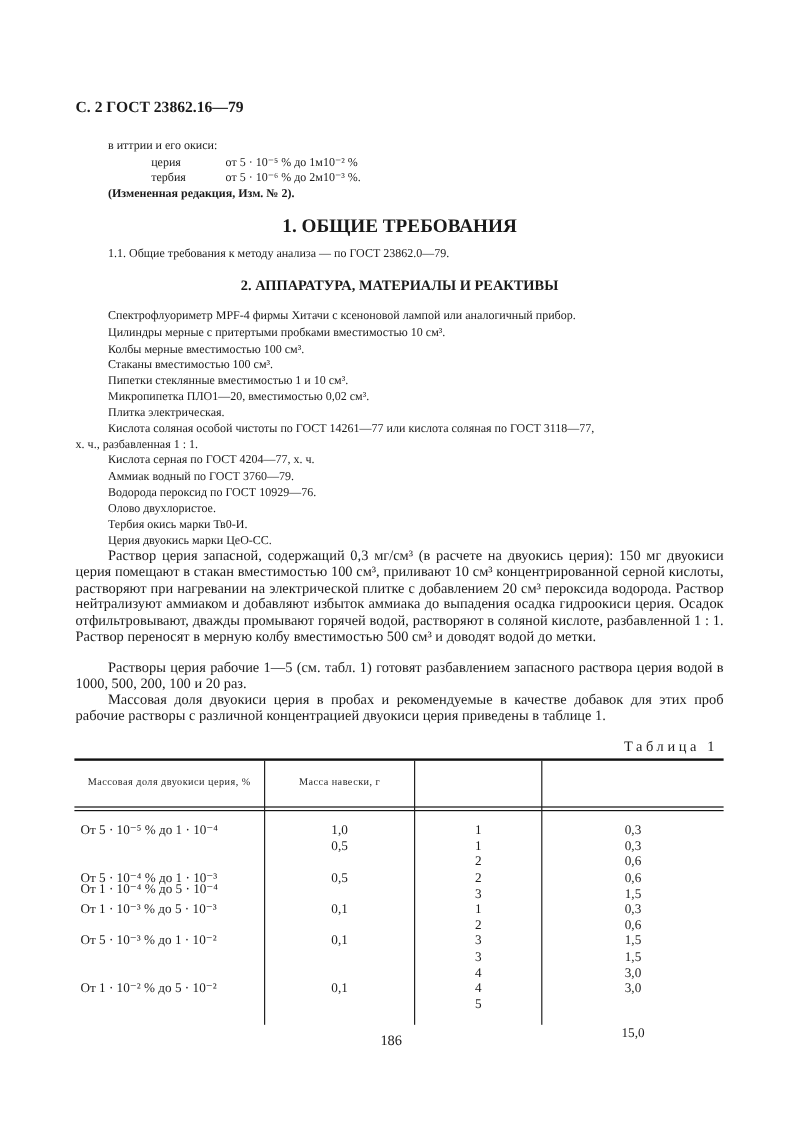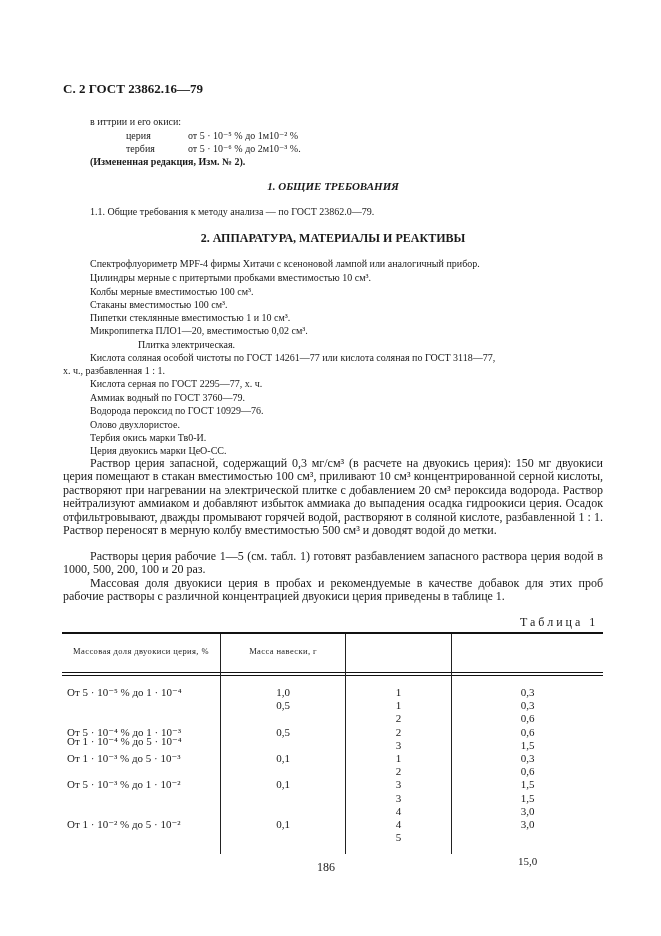--- a/index.html
+++ b/index.html
@@ -25,35 +25,35 @@
 
 <div class="abs hdr">С. 2 ГОСТ 23862.16—79</div>
 
 <div class="abs t12" style="left:90px;top:115px;">в иттрии и его окиси:</div>
 <div class="abs t12" style="left:126px;top:129px;">церия</div>
 <div class="abs t12" style="left:188px;top:129px;">от 5 · 10⁻⁵ % до 1м10⁻² %</div>
 <div class="abs t12" style="left:126px;top:142px;">тербия</div>
 <div class="abs t12" style="left:188px;top:142px;">от 5 · 10⁻⁶ % до 2м10⁻³ %.</div>
 <div class="abs t12 bold" style="left:90px;top:155px;">(Измененная редакция, Изм. № 2).</div>
 
-<div class="abs bold center" style="left:63px;width:540px;top:180px;font-size:11px;font-style:italic;">1. ОБЩИЕ ТРЕБОВАНИЯ</div>
+<div class="abs bold center" style="left:63px;width:540px;top:180px;font-size:16px;">1. ОБЩИЕ ТРЕБОВАНИЯ</div>
 <div class="abs t12" style="left:90px;top:205px;">1.1. Общие требования к методу анализа — по ГОСТ 23862.0—79.</div>
 
 <div class="abs bold center" style="left:63px;width:540px;top:231px;font-size:12px;">2. АППАРАТУРА, МАТЕРИАЛЫ И РЕАКТИВЫ</div>
 
 <div class="abs t12" style="left:90px;top:257px;">Спектрофлуориметр MPF-4 фирмы Хитачи с ксеноновой лампой или аналогичный прибор.</div>
 <div class="abs t12" style="left:90px;top:271px;">Цилиндры мерные с притертыми пробками вместимостью 10 см³.</div>
 <div class="abs t12" style="left:90px;top:285px;">Колбы мерные вместимостью 100 см³.</div>
 <div class="abs t12" style="left:90px;top:298px;">Стаканы вместимостью 100 см³.</div>
 <div class="abs t12" style="left:90px;top:311px;">Пипетки стеклянные вместимостью 1 и 10 см³.</div>
 <div class="abs t12" style="left:90px;top:324px;">Микропипетка ПЛО1—20, вместимостью 0,02 см³.</div>
-<div class="abs t12" style="left:90px;top:338px;margin-left:48px;">Плитка электрическая.</div>
+<div class="abs t12" style="left:90px;top:338px;">Плитка электрическая.</div>
 <div class="abs t12" style="left:90px;top:351px;">Кислота соляная особой чистоты по ГОСТ 14261—77 или кислота соляная по ГОСТ 3118—77,</div>
 <div class="abs t12" style="left:63px;top:364px;">х. ч., разбавленная 1 : 1.</div>
-<div class="abs t12" style="left:90px;top:377px;">Кислота серная по ГОСТ 2295—77, х. ч.</div>
+<div class="abs t12" style="left:90px;top:377px;">Кислота серная по ГОСТ 4204—77, х. ч.</div>
 <div class="abs t12" style="left:90px;top:391px;">Аммиак водный по ГОСТ 3760—79.</div>
 <div class="abs t12" style="left:90px;top:404px;">Водорода пероксид по ГОСТ 10929—76.</div>
 <div class="abs t12" style="left:90px;top:418px;">Олово двухлористое.</div>
 <div class="abs t12" style="left:90px;top:431px;">Тербия окись марки Тв0-И.</div>
 <div class="abs t12" style="left:90px;top:444px;">Церия двуокись марки ЦеО-СС.</div>
 
 <div class="par" style="top:457px;"><span class="ind"></span><span>Раствор церия запасной, содержащий 0,3 мг/см³ (в расчете на двуокись церия): 150 мг двуокиси церия помещают в стакан вместимостью 100 см³, приливают 10 см³ концентрированной серной кислоты, растворяют при нагревании на электрической плитке с добавлением 20 см³ пероксида водорода. Раствор нейтрализуют аммиаком и добавляют избыток аммиака до выпадения осадка гидроокиси церия. Осадок отфильтровывают, дважды промывают горячей водой, растворяют в соляной кислоте, разбавленной 1 : 1. Раствор переносят в мерную колбу вместимостью 500 см³ и доводят водой до метки.</span></div>
 
 <div class="par" style="top:550px;"><span class="ind"></span><span>Растворы церия рабочие 1—5 (см. табл. 1) готовят разбавлением запасного раствора церия водой в 1000, 500, 200, 100 и 20 раз.</span></div>
 

